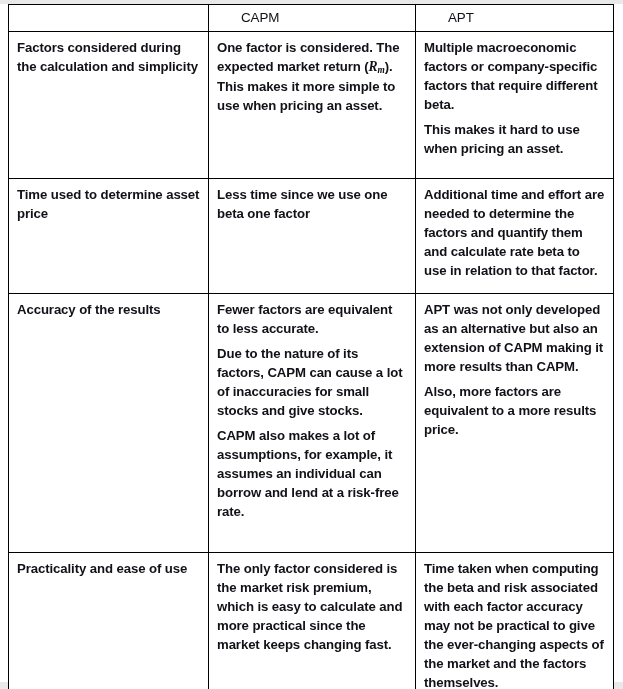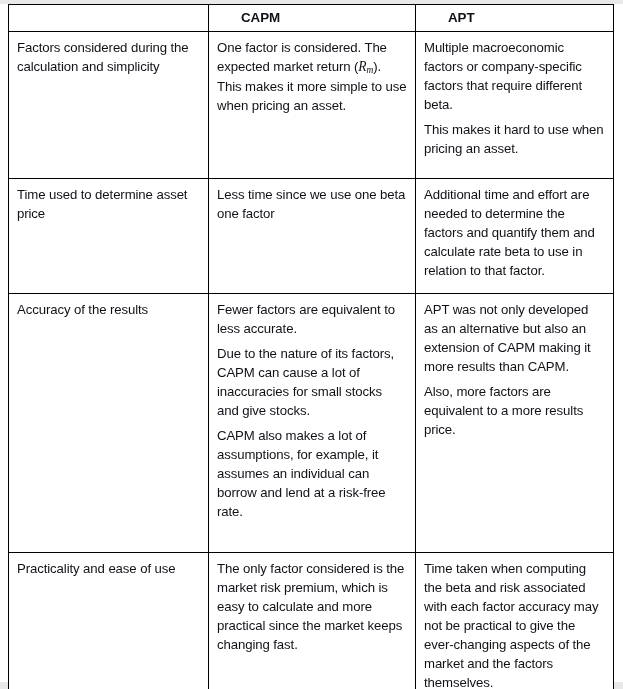--- a/index.html
+++ b/index.html
@@ -38,25 +38,25 @@
   table.cmp col.c3 { width: 198px; }
 
   table.cmp td, table.cmp th {
     border: 1px solid #000000;
     vertical-align: top;
     padding: 6px 8px 8px 8px;
     font-size: 13.2px;
     line-height: 1.44;
     color: #111118;
     text-align: left;
-    font-weight: normal;
+    font-weight: bold;
     letter-spacing: -0.1px;
   }
   table.cmp thead th {
-    font-weight: bold;
+    font-weight: normal;
     padding-top: 3px;
     padding-bottom: 3px;
     height: 20px;
     font-size: 13.4px;
     padding-left: 32px;
   }
   .hdr-blank { }
 
   td p {
     margin: 0 0 0 0;

